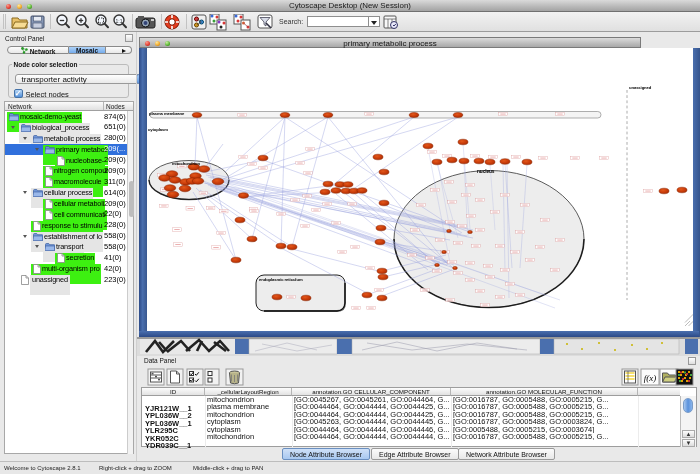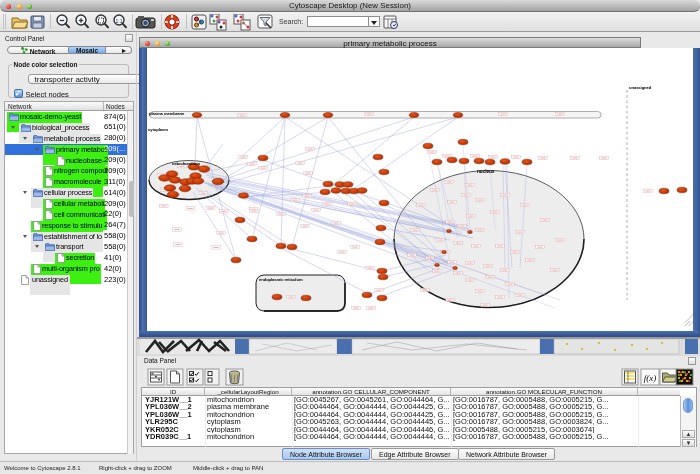--- a/index.html
+++ b/index.html
@@ -1,19 +1,19 @@
 <!DOCTYPE html>
 <html><head><meta charset="utf-8">
 <style>
 * { margin:0; padding:0; box-sizing:border-box; }
 html,body { width:700px; height:474px; overflow:hidden; }
 body { font-family:"Liberation Sans", sans-serif; background:#e9e9e9; position:relative; color:#000; }
 .abs { position:absolute; }
 
-#titlebar { left:0; top:0; width:700px; height:12px; background:linear-gradient(#dadada,#bbbbbb 55%,#a3a3a3); border-bottom:1px solid #707070;border-radius:6px; }
+#titlebar { left:0; top:0; width:700px; height:12px; background:linear-gradient(#dadada,#bbbbbb 55%,#a3a3a3); border-bottom:1px solid #707070; }
 .macbtn { position:absolute; top:4px; width:5px; height:5px; border-radius:50%; }
 #titlebar .t { position:absolute; top:1px; width:100%; text-align:center; font-size:7.9px; color:#1a1a1a; }
 
 #toolbar { left:0; top:12px; width:700px; height:20px; background:linear-gradient(#f2f2f2,#e0e0e0); border-bottom:1px solid #9c9c9c; }
 .tsep { position:absolute; top:2px; width:1px; height:15px; background:#c2c2c2; }
 #searchlbl { position:absolute; left:279px; top:6px; font-size:7px; color:#333; }
 #searchbox { position:absolute; left:307px; top:4px; width:62px; height:11px; background:#fff; border:1px solid #8e8e8e; }
 #searchdrop { position:absolute; left:369px; top:4px; width:11px; height:11px; background:#fff; border:1px solid #8e8e8e; border-left:none; }
 #searchdrop:after { content:""; position:absolute; left:2px; top:4px; border-left:3px solid transparent; border-right:3px solid transparent; border-top:4px solid #222; }
 
@@ -25,21 +25,21 @@
 #tabs { position:absolute; left:6px; top:14px; width:125px; height:8px; }
 .tab { position:absolute; top:0; height:8px; border:1px solid #8a8a8a; font-size:6.5px; font-weight:bold; text-align:center; line-height:7px; background:linear-gradient(#fdfdfd,#e8e8e8); color:#111; }
 #tabN { left:0; width:62px; border-radius:4px 0 0 4px; }
 #tabM { left:62px; width:37px; background:linear-gradient(#aed2f8,#74abec); border-left:none; }
 #tabA { left:99px; width:26px; border-radius:0 4px 4px 0; border-left:none; }
 #tabA:after { content:""; position:absolute; left:16px; top:1.5px; border-top:2.5px solid transparent; border-bottom:2.5px solid transparent; border-left:4px solid #111; }
 .neticon { display:inline-block; position:relative; top:0px; margin-right:2px; }
 
 #grp { position:absolute; left:6.5px; top:32px; width:121px; height:34px; border:1px solid #bbb; border-radius:3px; }
 #grp .lbl { position:absolute; left:3px; top:-4px; background:#e9e9e9; padding:0 2px; font-size:6.5px; font-weight:bold; color:#111; }
-#combo { position:absolute; left:19px; top:9px; width:132px; height:10px; background:linear-gradient(#ffffff,#e9e9e9); border:1px solid #999; border-radius:3px; font-size:8px; }
+#combo { position:absolute; left:6px; top:9px; width:132px; height:10px; background:linear-gradient(#ffffff,#e9e9e9); border:1px solid #999; border-radius:3px; font-size:8px; }
 #combo .t { position:absolute; left:6px; top:0px; color:#111; }
 #combo .st { position:absolute; right:-1px; top:-1px; width:11px; height:10px; background:linear-gradient(#a5c9f6,#5d95dc); border-radius:3px; border:1px solid #6c8ebf; }
 #combo .st:before { content:""; position:absolute; left:2.5px; top:1px; border-left:2.5px solid transparent; border-right:2.5px solid transparent; border-bottom:3px solid #fff; }
 #combo .st:after { content:""; position:absolute; left:2.5px; bottom:1px; border-left:2.5px solid transparent; border-right:2.5px solid transparent; border-top:3px solid #fff; }
 #selrow { position:absolute; left:12.5px; top:57px; font-size:7.5px; height:10px; white-space:nowrap; width:80px; }
 #cbx { position:absolute; left:0px; top:0px; width:9px; height:9px; background:linear-gradient(#b8d8f8,#5490d8); border:1px solid #4472a8; border-radius:2px; color:#fff; font-size:8px; line-height:8px; font-weight:bold; text-align:center; }
 #selrow .t { position:absolute; left:12px; top:0.5px; color:#111; }
 
 #tree { position:absolute; left:3px; top:69px; width:130px; height:353px; background:#fff; border:1px solid #a8a8a8; }
 #treehead { position:absolute; left:0; top:0; width:128px; height:9px; background:linear-gradient(#fbfbfb,#e0e0e0); border-bottom:1px solid #a0a0a0; font-size:6.5px; color:#222; }
@@ -70,21 +70,21 @@
 #dp { left:139px; top:356px; width:561px; height:106px; }
 #dphead { position:absolute; left:0; top:0; width:561px; height:11px; }
 #dphead .t { position:absolute; left:5px; top:1px; font-size:6.5px; color:#111; }
 #dphead .fl { position:absolute; right:4px; top:1px; width:8px; height:8px; border:1px solid #999; background:linear-gradient(#fff,#ddd); }
 #dptools { position:absolute; left:0; top:11px; width:561px; height:20px; }
 
 #dtable { position:absolute; left:2px; top:31px; width:556px; height:60px; background:#fff; border:1px solid #9d9d9d; font-size:7.5px; }
 .dhc { position:absolute; top:0; height:8px; background:linear-gradient(#fcfcfc,#e2e2e2); border-right:1px solid #b5b5b5; border-bottom:1px solid #9d9d9d; text-align:center; font-size:6.2px; line-height:8px; color:#111; overflow:hidden; }
 .drow { position:absolute; left:0; width:537px; height:7.45px; line-height:7.4px; white-space:nowrap; color:#111; }
 .drow div { position:absolute; overflow:hidden; height:7.45px; }
-.dc1 { left:3px; width:59px; font-weight:bold; }
+.dc1 { left:3px; width:59px; font-weight:bold;margin-top:9px; }
 .dc2 { left:65px; width:84px; }
 .dc3 { left:152px; width:156px; }
 .dc4 { left:311px; width:184px; }
 #dvsb { position:absolute; left:538px; top:8px; width:16px; height:51px; background:#f4f4f4; border-left:1px solid #bbb; }
 #dvsb .th { position:absolute; left:2px; top:2px; width:10px; height:15px; border-radius:5px; background:linear-gradient(90deg,#a8c8f0,#5b92dc 50%,#89b4ea); border:1px solid #7a9cc8; }
 #dvsb .ab { position:absolute; left:1px; width:13px; height:8px; background:linear-gradient(#fdfdfd,#dcdcdc); border:1px solid #aaa; font-size:6px; text-align:center; line-height:7px; color:#333; }
 
 #dtabs { position:absolute; left:143px; top:92px; height:13px; font-size:7px; }
 .dtab { position:absolute; top:0; height:12px; line-height:11px; padding:0 7px; border:1px solid #9a9a9a; background:linear-gradient(#fbfbfb,#e8e8e8); white-space:nowrap; border-radius:2px; color:#111; }
 
@@ -299,21 +299,21 @@
               <path d="M0.5 0.5 h4.5 l2.5 2.5 v6.5 h-7 z" fill="#fff" stroke="#888" stroke-width="0.8"></path>
               <path d="M5 0.5 v2.5 h2.5" fill="none" stroke="#888" stroke-width="0.8"></path>
             </svg></span>cell communicati</span>
         <span class="val" style="">22(0)</span>
       </div>
 <div class="trow" style="top:118.2px">
         <span class="lab gbg" style="left:26px;max-width:77px"><span style="position:relative;display:inline-block;width:11px;height:10px;vertical-align:top"><svg class="file" style="left:2px" width="8" height="10" viewBox="0 0 8 10">
               <path d="M0.5 0.5 h4.5 l2.5 2.5 v6.5 h-7 z" fill="#fff" stroke="#888" stroke-width="0.8"></path>
               <path d="M5 0.5 v2.5 h2.5" fill="none" stroke="#888" stroke-width="0.8"></path>
             </svg></span>response to stimulu</span>
-        <span class="val" style="">264(7)</span>
+        <span class="val" style="">228(0)</span>
       </div>
 <div class="trow" style="top:129.1px">
         <span class="ar" style="left:18px"></span>
         <span class="lab rbg" style="left:26px;max-width:77px"><span style="position:relative;display:inline-block;width:13px;height:10px;vertical-align:top"><svg class="fold" style="left:2px" width="10" height="8" viewBox="0 0 10 8">
               <path d="M0.5 1.5 q0-1 1-1 h2.2 l1 1.2 h4.3 q1 0 1 1 v4 q0 1-1 1 h-7.5 q-1 0-1-1 z" fill="#7096d8" stroke="#3a5d9e" stroke-width="0.7"></path>
               <path d="M0.5 3 h9 v3.7 q0 1-1 1 h-7.5 q-1 0-1-1 z" fill="#9ab8ea" stroke="#3a5d9e" stroke-width="0.6"></path>
             </svg></span>establishment of lo</span>
         <span class="val" style="">558(0)</span>
       </div>
 <div class="trow" style="top:139.9px">

